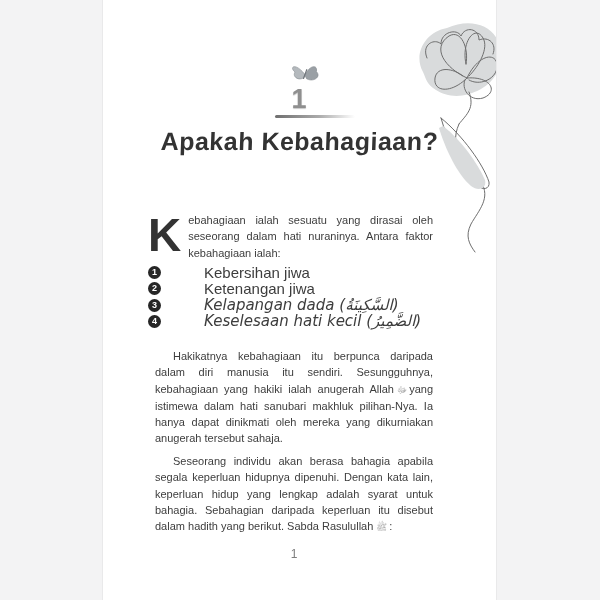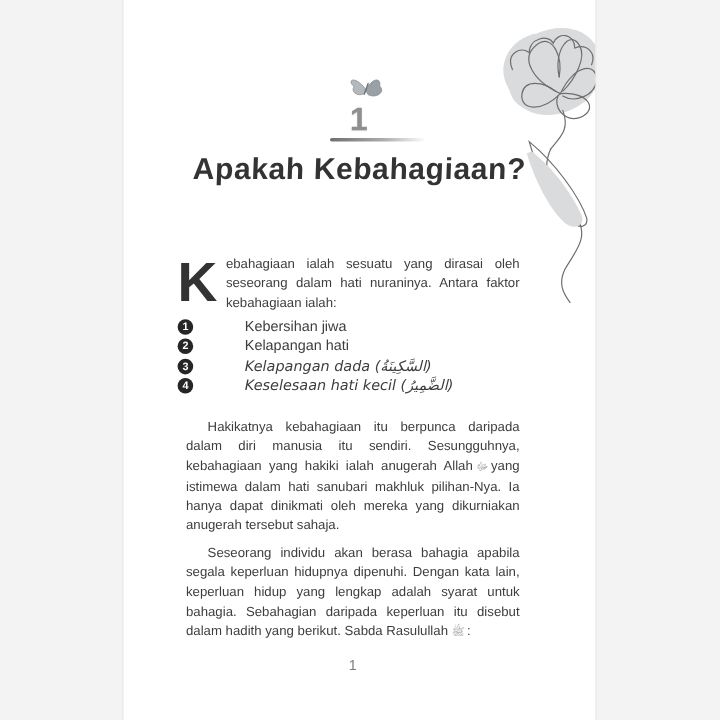--- a/index.html
+++ b/index.html
@@ -22,21 +22,21 @@
   .indent{text-indent:18px;}
 
   .intro{top:212px;}
   .dropcap{float:left;font-size:46px;line-height:36px;font-weight:700;color:#333;
     padding:5px 7px 0 0;margin-left:-7px;}
 
   .factors{top:265px;list-style:none;margin:0;padding:0;}
   .factors li{display:flex;align-items:flex-start;gap:7px;margin:0 0 1.4px -7px;}
   .numcircle{flex:0 0 13px;width:13px;height:13px;border-radius:50%;background:#262626;color:#fff;
     font-size:9px;font-weight:700;text-align:center;line-height:13px;margin-top:1px;}
-  .factor-label{font-size:12px;line-height:15px;color:#3d3d3d;padding-left:36px;}
+  .factor-label{font-size:15px;line-height:15px;color:#3d3d3d;padding-left:36px;}
 
   .para-hakikat{top:348px;}
   .para-keperluan{top:407px;margin-top:46px;}
   .honorific{font-size:9px;color:#9a9a9a;margin:0 2px 0 3px;font-family:"DejaVu Sans",sans-serif;}
 
   .hadith{top:479px;width:278px;text-align:center;direction:rtl;
     font-family:"DejaVu Sans",sans-serif;font-size:14px;line-height:25px;color:#454545;}
   .page-num{top:547px;width:278px;text-align:center;font-size:12px;color:#7d7d7d;}
 
   .arabic-inline{font-family:"DejaVu Sans",sans-serif;font-style:italic;}
@@ -77,21 +77,21 @@
 
     <p class="col body-text intro"><span class="dropcap">K</span><span>ebahagiaan ialah sesuatu yang dirasai oleh seseorang dalam hati nuraninya. Antara faktor kebahagiaan ialah:</span></p>
 
     <ul class="col factors">
       <li>
           <span class="numcircle">1</span>
           <span class="factor-label">Kebersihan jiwa</span>
         </li>
       <li>
           <span class="numcircle">2</span>
-          <span class="factor-label">Kelapangan hati</span>
+          <span class="factor-label">Ketenangan jiwa</span>
         </li>
       <li>
           <span class="numcircle">3</span>
           <span class="factor-label arabic-inline">Kelapangan dada (السَّكِينَةُ)</span>
         </li>
       <li>
           <span class="numcircle">4</span>
           <span class="factor-label arabic-inline">Keselesaan hati kecil (الضَّمِيرُ)</span>
         </li>
     </ul>

